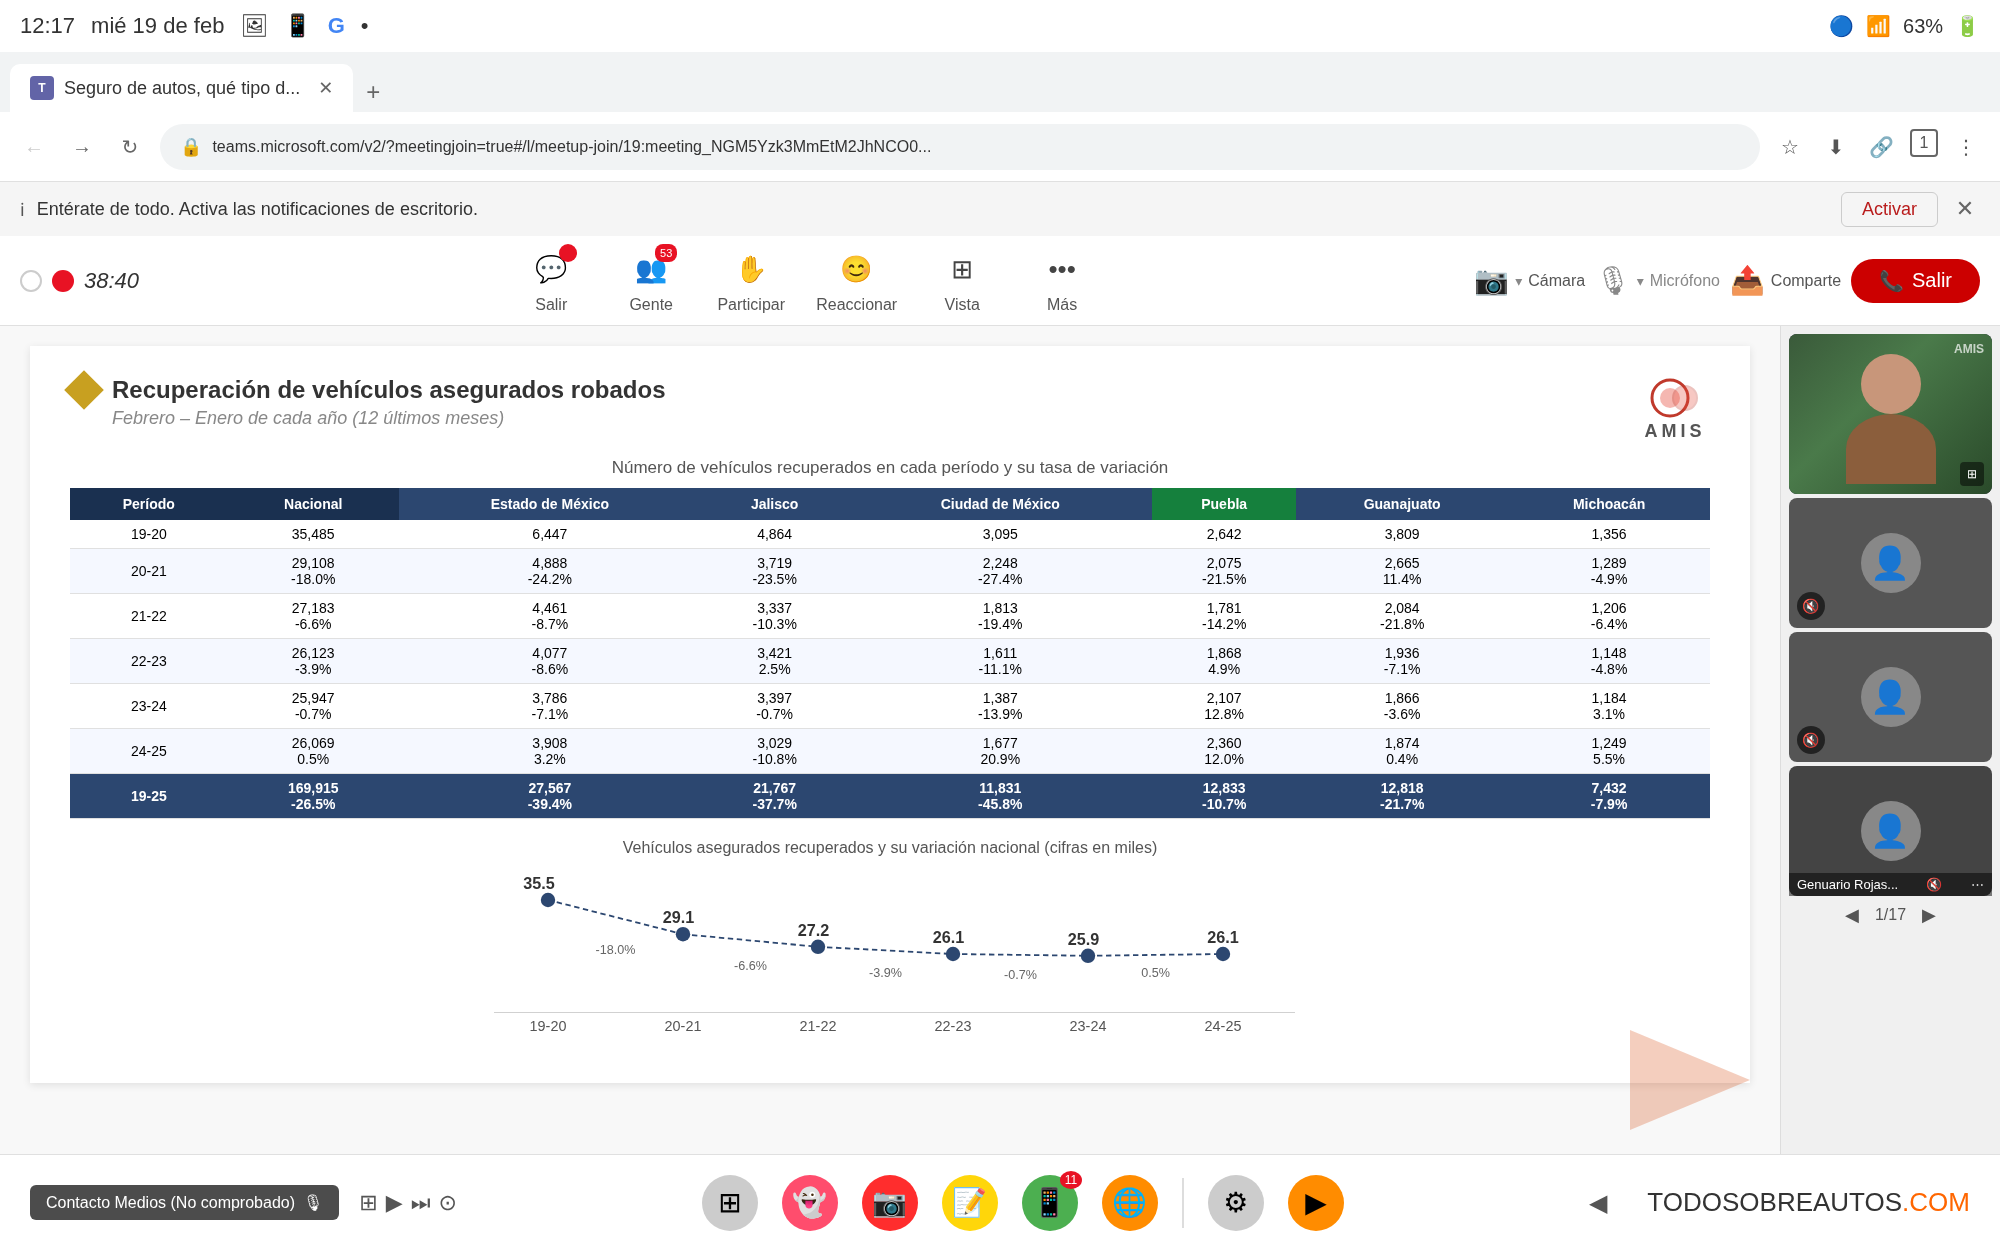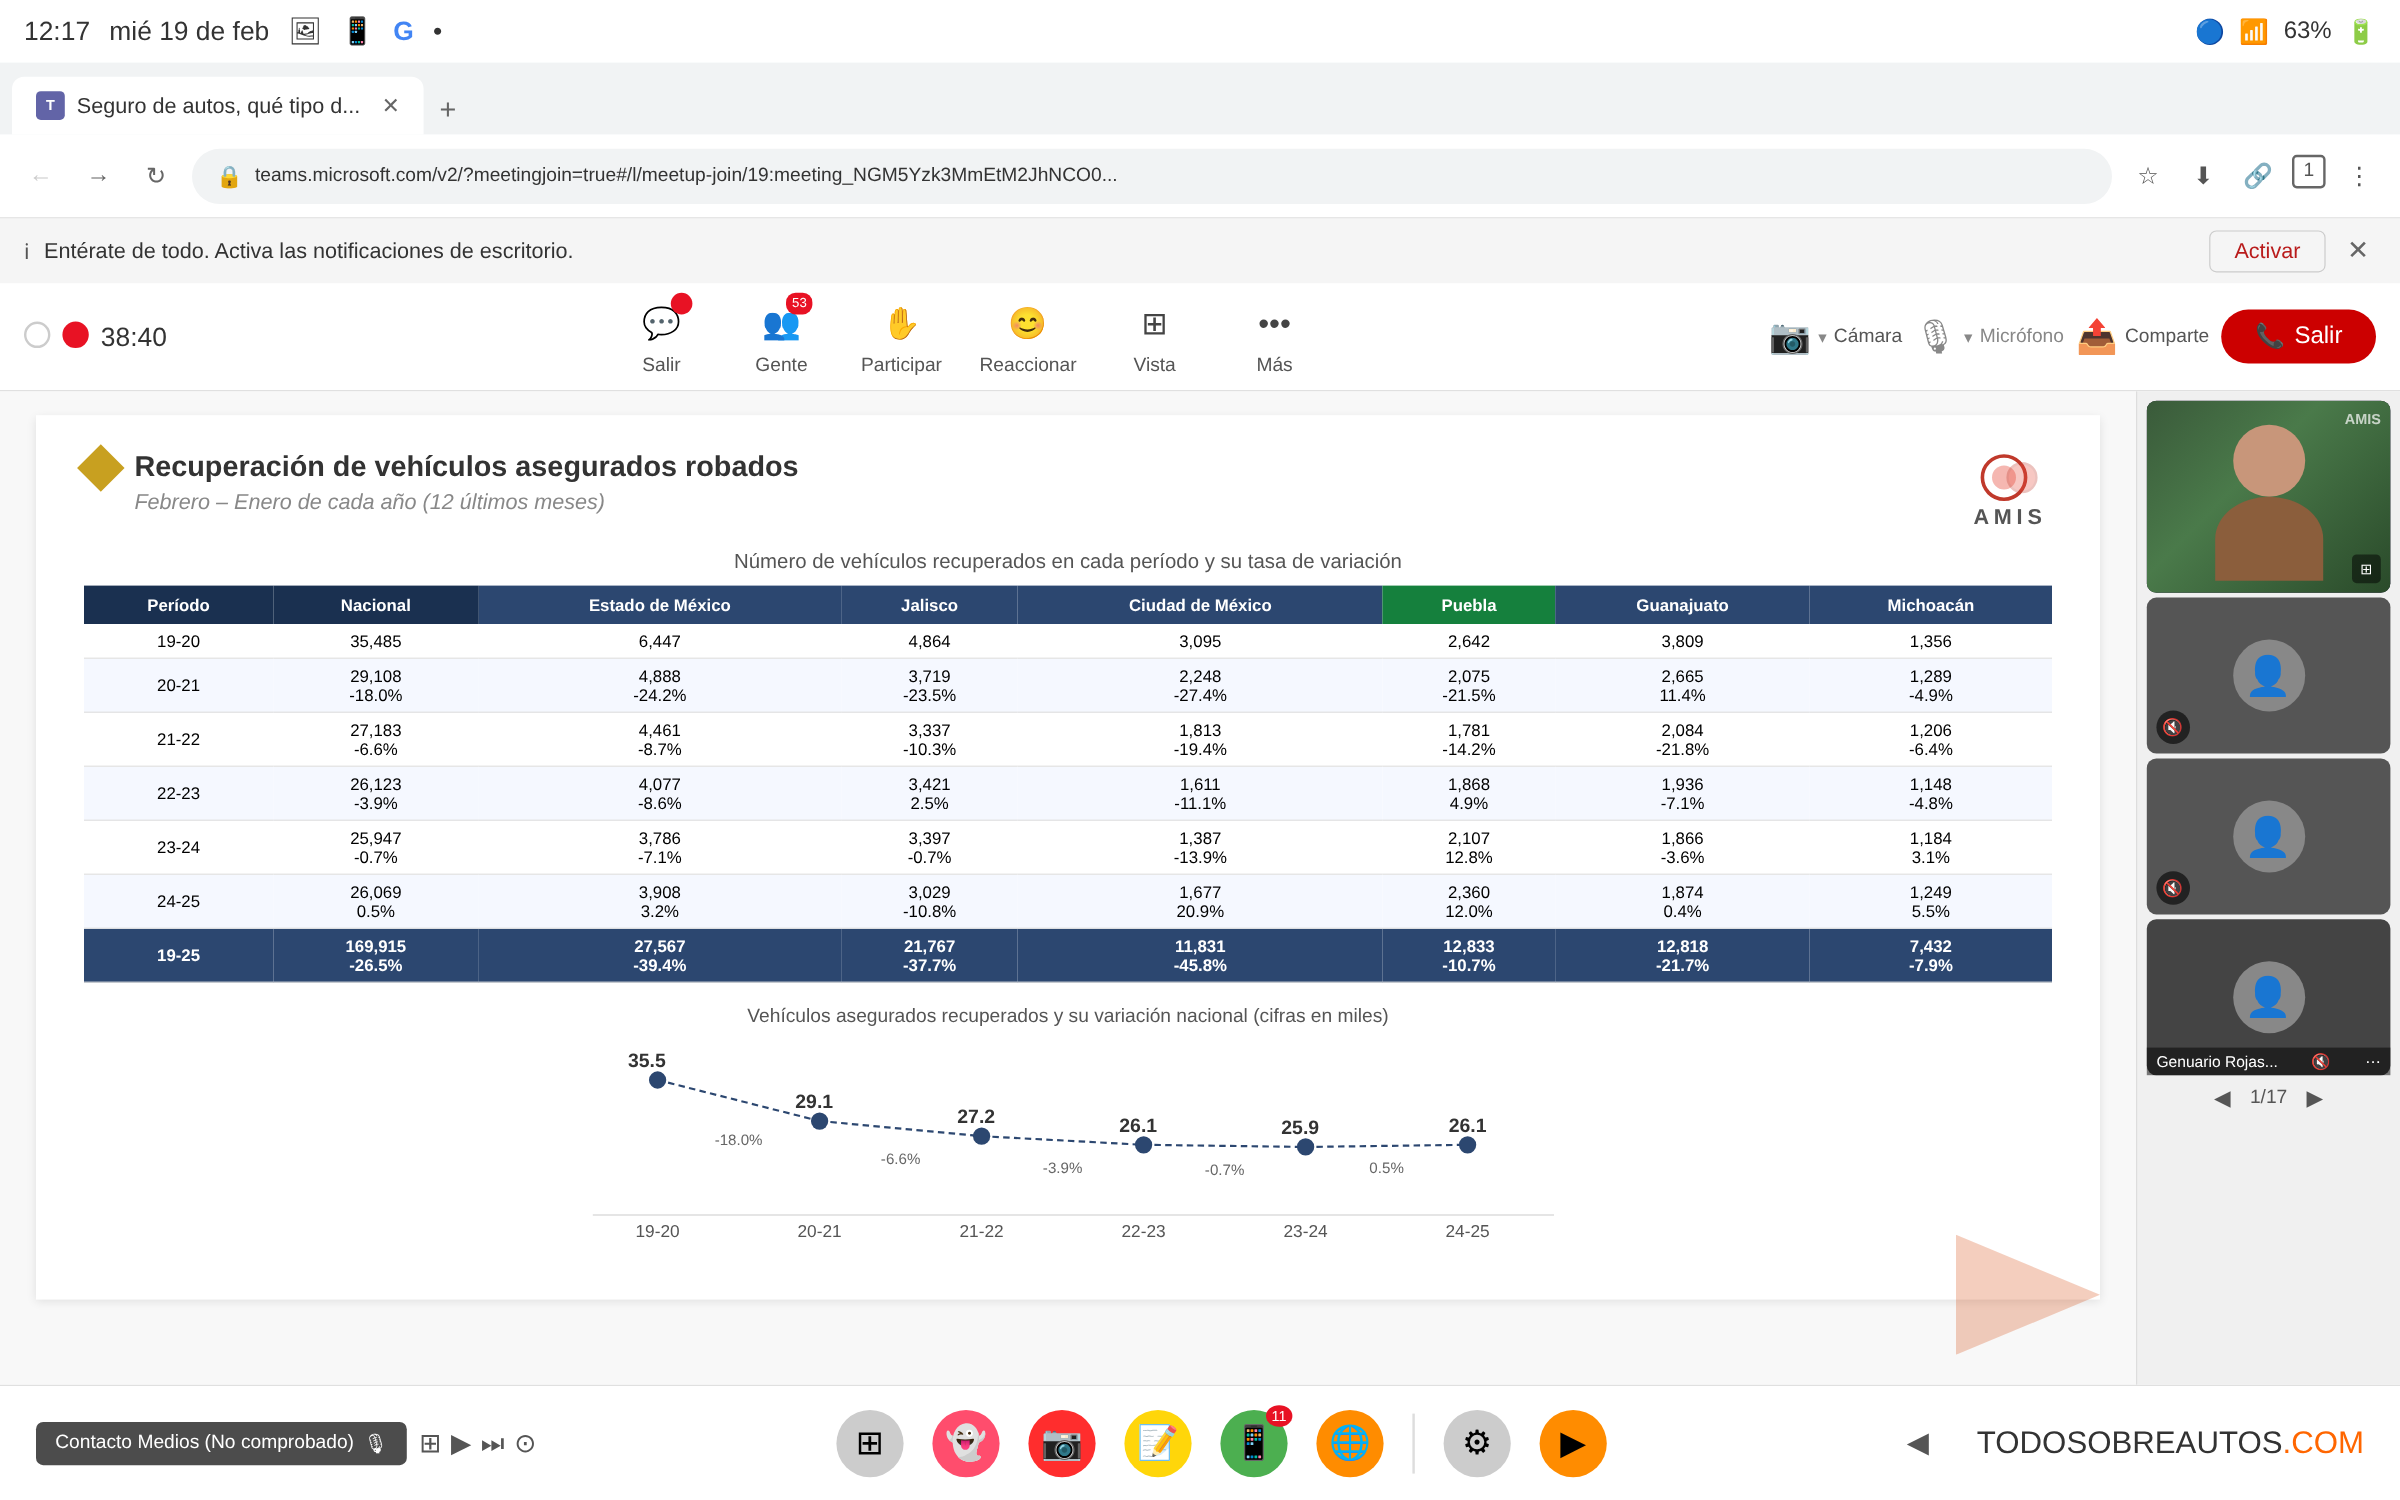--- a/index.html
+++ b/index.html
@@ -183,23 +183,24 @@
       display: flex;
       align-items: center;
       justify-content: center;
       gap: 0px;
       border-bottom: 1px solid #e0e0e0;
       z-index: 96;
       padding: 0 20px;
     }
     .toolbar-left {
       display: flex;
-      align-items: flex-start;
+      align-items: center;
       gap: 10px;
       margin-right: auto;
+      font-style: italic;
     }
     .recording-dot {
       width: 22px; height: 22px;
       border-radius: 50%;
       border: 2px solid #ccc;
     }
     .recording-btn {
       width: 22px; height: 22px;
       border-radius: 50%;
       background: #e81224;
@@ -483,20 +484,21 @@
       border-top: 1px solid #e0e0e0;
       display: flex;
       align-items: center;
       justify-content: space-between;
       padding: 0 30px;
       z-index: 95;
     }
     .bottom-left {
       display: flex;
       align-items: center;
+      gap: 10px;
     }
     .contact-badge {
       background: rgba(0,0,0,0.7);
       color: white;
       font-size: 16px;
       padding: 8px 16px;
       border-radius: 6px;
       display: flex;
       align-items: center;
       gap: 8px;

